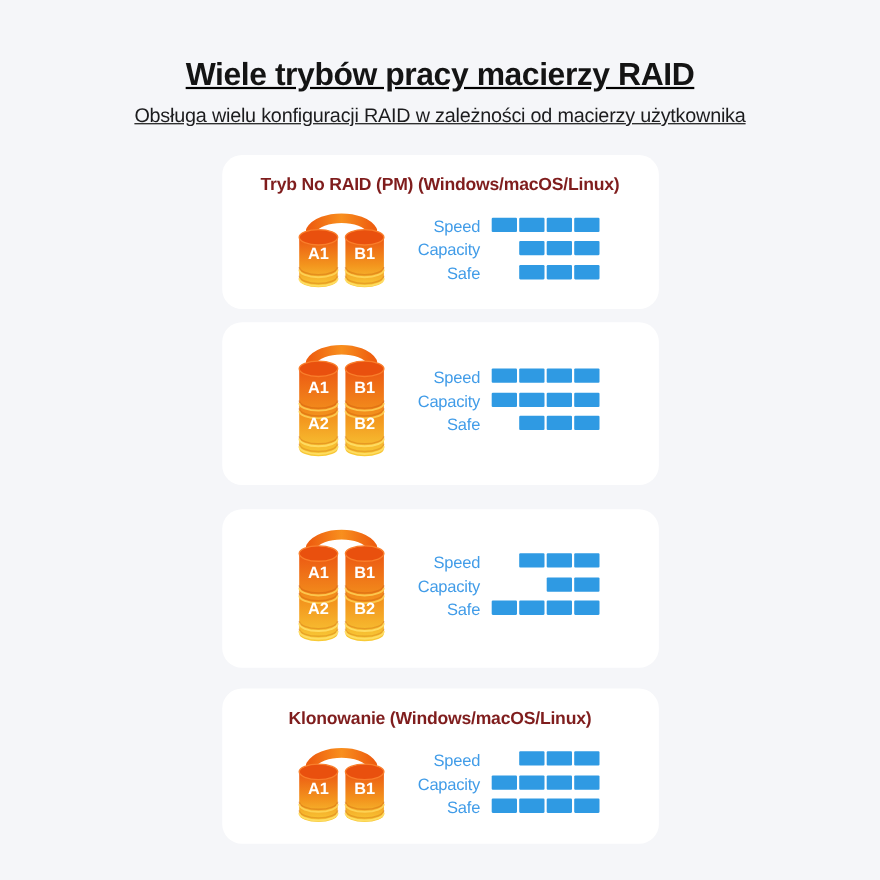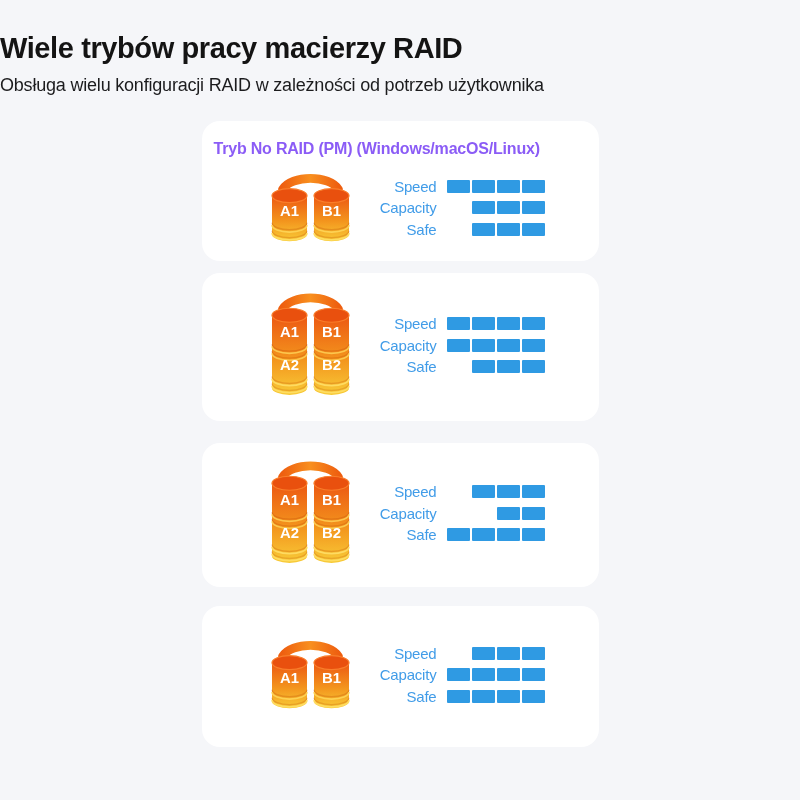--- a/index.html
+++ b/index.html
@@ -3,52 +3,52 @@
 <meta charset="utf-8">
 <style>
   html,body{margin:0;padding:0;}
   body{
     width:800px;height:800px;overflow:hidden;
     background:#f5f6f9;
     font-family:"Liberation Sans", sans-serif;
     -webkit-font-smoothing:antialiased;
   }
   .page{width:800px;height:800px;position:relative;}
-  header{padding-top:32px;text-align:left;}
+  header{padding-top:52px;text-align:center;text-decoration:underline;}
   h1{
     margin:0;font-size:29px;font-weight:800;color:#141414;
     letter-spacing:-0.4px;
   }
   .subtitle{
     margin:10px 0 0;font-size:18px;color:#1c1c1e;letter-spacing:-0.2px;
   }
   .cards{margin-top:25px;}
   .card{
     width:397px;margin:0 auto;background:#ffffff;border-radius:18px;
     display:flex;flex-direction:column;box-sizing:border-box;
   }
   .card.c1{height:140px;margin-bottom:12px;}
   .card.c2{height:148px;margin-bottom:22px;}
   .card.c3{height:144px;margin-bottom:19px;}
   .card.c4{height:141px;}
   .card-title{
-    padding:19px 12px 0;margin:0;
-    font-size:16px;font-weight:700;color:#8b5cf6;letter-spacing:-0.2px;
+    padding:19px 12px 0;margin:0;text-align:center;
+    font-size:16px;font-weight:700;color:#7f1d1d;letter-spacing:-0.2px;
   }
   .card-body{
     flex:1;display:flex;align-items:center;justify-content:space-between;
     padding:2px 54px 6px 56px;
   }
   .disks-svg{display:block;}
   .disk-label{
     fill:#ffffff;font-size:17px;font-weight:700;
     font-family:"Liberation Sans", sans-serif;
   }
   .bars{width:208px;}
-  .bar-row{display:flex;align-items:center;margin:4.5px 0;}
+  .bar-row{display:flex;align-items:flex-start;margin:4.5px 0;}
   .bar-label{
     flex:1;text-align:right;color:#419ce8;font-size:15px;
     margin-right:8px;white-space:nowrap;letter-spacing:-0.2px;
   }
   .segs{width:100px;display:flex;justify-content:flex-end;gap:2px;}
   .seg{width:23px;height:13px;background:#2f9ae3;border-radius:1px;}
 </style>
 </head>
 <body>
 
@@ -63,21 +63,21 @@
       <stop offset="0%" stop-color="#ee5f10"></stop>
       <stop offset="50%" stop-color="#f88f1e"></stop>
       <stop offset="100%" stop-color="#ee5f10"></stop>
     </linearGradient>
   </defs>
 </svg>
 
 <div class="page">
   <header>
     <h1>Wiele trybów pracy macierzy RAID</h1>
-    <p class="subtitle">Obsługa wielu konfiguracji RAID w zależności od potrzeb użytkownika</p>
+    <p class="subtitle">Obsługa wielu konfiguracji RAID w zależności od macierzy użytkownika</p>
   </header>
 
   <div class="cards">
 
     <section class="card c1">
       <h2 class="card-title">Tryb No RAID (PM) (Windows/macOS/Linux)</h2>
       <div class="card-body">
         <svg class="disks-svg" width="120" height="85" viewBox="0 0 120 85">
           <path d="M28 22 C38 5 82 5 92 22" fill="none" stroke="url(#arcGrad)" stroke-width="10" stroke-linecap="round"></path>
           <g>
@@ -255,20 +255,21 @@
                 <div class="seg"></div>
                 <div class="seg"></div>
                 <div class="seg"></div>
               </div>
           </div>
         </div>
       </div>
     </section>
 
     <section class="card c4">
+      <h2 class="card-title">Klonowanie (Windows/macOS/Linux)</h2>
       <div class="card-body">
         <svg class="disks-svg" width="120" height="85" viewBox="0 0 120 85">
           <path d="M28 22 C38 5 82 5 92 22" fill="none" stroke="url(#arcGrad)" stroke-width="10" stroke-linecap="round"></path>
           <g>
             <path d="M16 29 L16 73 A20 8 0 0 0 56 73 L56 29 Z" fill="url(#cylGrad)"></path>
             <path d="M16 60 A20 8 0 0 0 56 60" fill="none" stroke="#c14c08" stroke-width="1.6" opacity="0.3"></path>
             <path d="M16 62.5 A20 8 0 0 0 56 62.5" fill="none" stroke="#ffd95e" stroke-width="2" opacity="0.8"></path>
             <path d="M16 69 A20 8 0 0 0 56 69" fill="none" stroke="#c14c08" stroke-width="1.6" opacity="0.28"></path>
             <path d="M16 71.5 A20 8 0 0 0 56 71.5" fill="none" stroke="#ffe06a" stroke-width="2" opacity="0.85"></path>
             <ellipse cx="36" cy="29" rx="20" ry="8" fill="#e9500e"></ellipse>

